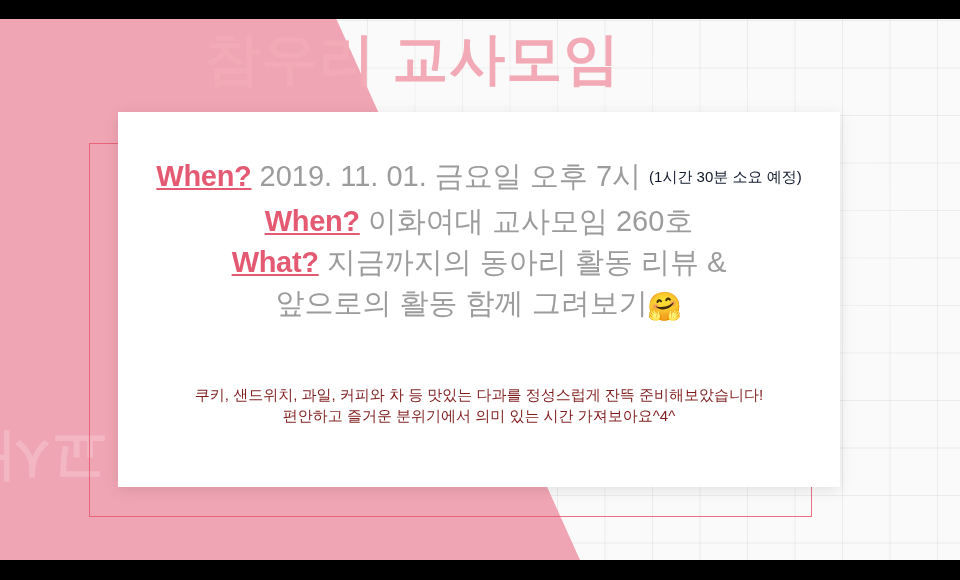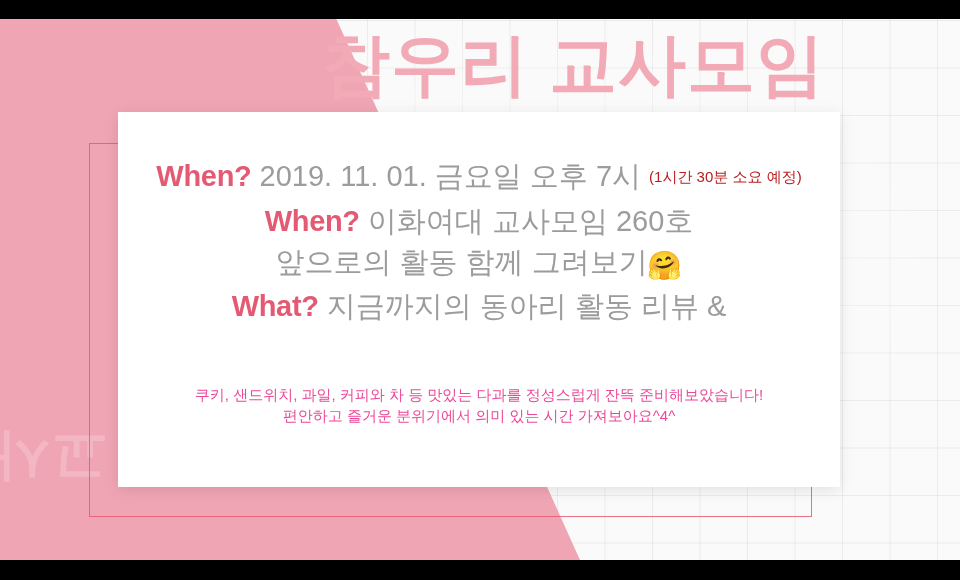--- a/index.html
+++ b/index.html
@@ -87,22 +87,22 @@
     opacity: 0.85;
     box-sizing: border-box;
   }
 
   
   .headline {
     position: absolute;
     left: 0;
     top: 11px;
     width: 825px;
-    text-align: right;
-    font-size: 68px;
+    text-align: center;
+    font-size: 56px;
     line-height: 1.02;
     font-weight: 700;
     color: #f2aab6;
     letter-spacing: 1px;
     white-space: nowrap;
   }
 
   
   .card {
     position: absolute;
@@ -132,40 +132,41 @@
   .info-line {
     font-size: 29px;
     line-height: 41px;
     white-space: nowrap;
     font-weight: 400;
   }
   .q {
     color: #e35a72;
     font-weight: 700;
     letter-spacing: -0.3px;
+    text-decoration: underline;
   }
   .note {
     font-size: 15px;
-    color: #b91c1c;
+    color: #0f172a;
     position: relative;
     top: -4px;
   }
   .emoji {
     font-size: 28px;
     vertical-align: -3px;
   }
 
   
   .para-block {
     position: absolute;
     left: 0;
     right: 0;
     top: 272px;
     text-align: center;
-    color: #ec4899;
+    color: #7f1d1d;
   }
   .para-line {
     font-size: 15px;
     line-height: 21px;
     white-space: nowrap;
   }
 
   
   .bar {
     position: absolute;
@@ -204,26 +205,26 @@
             <span>2019. 11. 01. 금요일 오후 7시</span>
             <span class="note">(1시간 30분 소요 예정)</span>
           </div>
 
           <div class="info-line">
             <span class="q">When?</span>
             <span>이화여대 교사모임 260호</span>
           </div>
 
           <div class="info-line">
-            <span>앞으로의 활동 함께 그려보기</span><span class="emoji">🤗</span>
-          </div>
-
-          <div class="info-line">
             <span class="q">What?</span>
             <span>지금까지의 동아리 활동 리뷰 &amp;</span>
+          </div>
+
+          <div class="info-line">
+            <span>앞으로의 활동 함께 그려보기</span><span class="emoji">🤗</span>
           </div>
 
         </div>
 
         <div class="para-block">
           <div class="para-line">쿠키, 샌드위치, 과일, 커피와 차 등 맛있는 다과를 정성스럽게 잔뜩 준비해보았습니다!</div>
           <div class="para-line">편안하고 즐거운 분위기에서 의미 있는 시간 가져보아요^4^</div>
         </div>
 
       </div>

